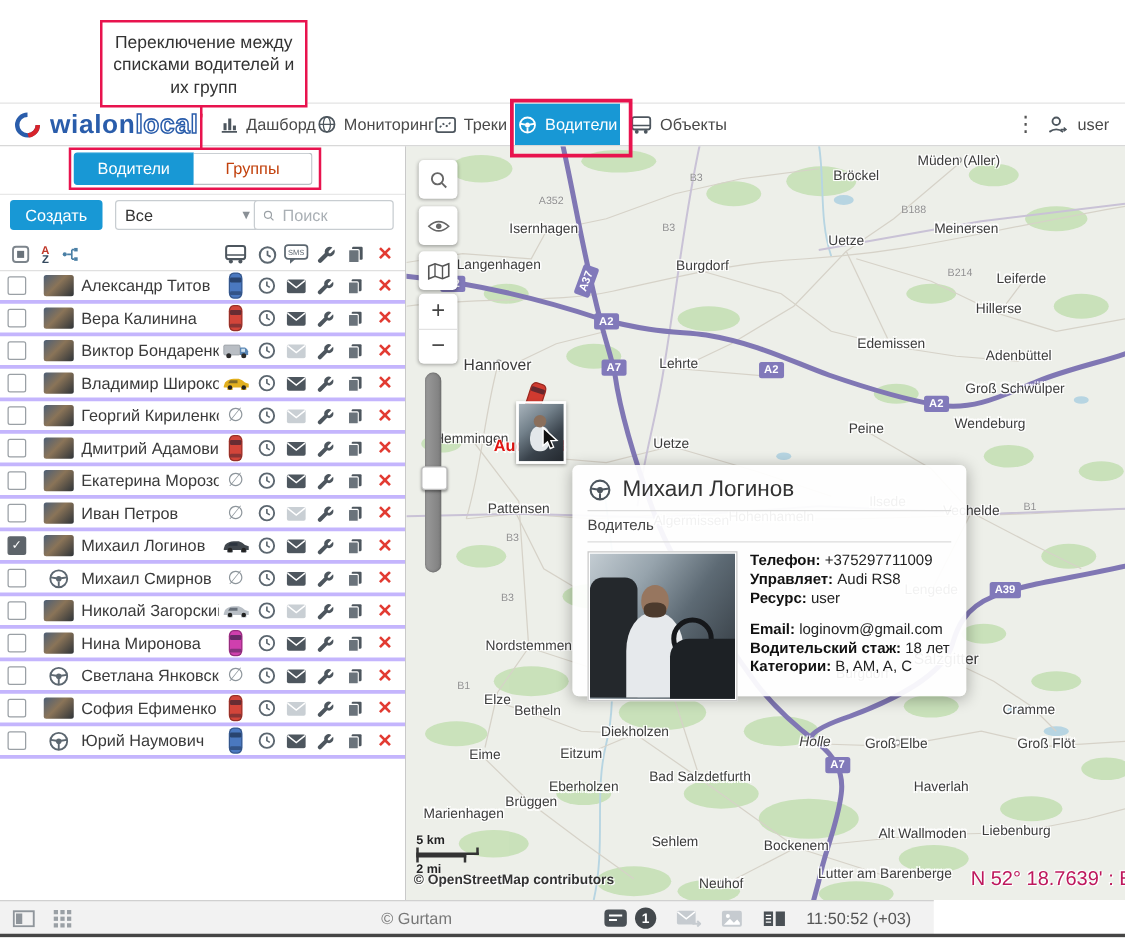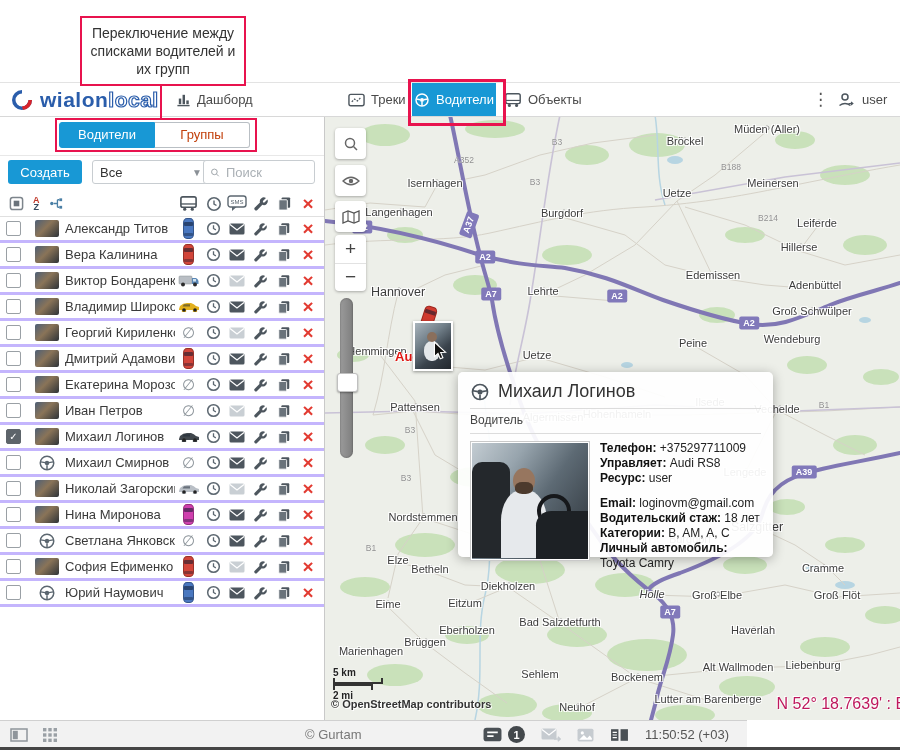--- a/index.html
+++ b/index.html
@@ -157,20 +157,28 @@
 
     <div class="nav-item" style="left:176px">
       <svg width="15" height="15" viewBox="0 0 16 16">
           <path d="M1.5 14.5 L14.5 14.5" stroke="#4d565e" stroke-width="1.5"></path>
           <rect x="3" y="7" width="2.6" height="6" fill="#4d565e"></rect>
           <rect x="7" y="3" width="2.6" height="10" fill="#4d565e"></rect>
           <rect x="11" y="9" width="2.6" height="4" fill="#4d565e"></rect>
         </svg>
       <span>Дашборд</span>
     </div>
+    <div class="nav-item" style="left:254px">
+      <svg width="15" height="15" viewBox="0 0 16 16">
+          <circle cx="8" cy="8" r="6.5" fill="none" stroke="#4d565e" stroke-width="1.5"></circle>
+          <ellipse cx="8" cy="8" rx="3" ry="6.5" fill="none" stroke="#4d565e" stroke-width="1.1"></ellipse>
+          <path d="M1.5 8 L14.5 8" stroke="#4d565e" stroke-width="1.1"></path>
+        </svg>
+      <span>Мониторинг</span>
+    </div>
     <div class="nav-item" style="left:348px">
       <svg width="17" height="14" viewBox="0 0 18 14">
           <rect x="1" y="1" width="16" height="12" rx="2" fill="none" stroke="#4d565e" stroke-width="1.5"></rect>
           <path d="M4 9 L7 6 L10 8 L14 4" fill="none" stroke="#4d565e" stroke-width="1.3" stroke-dasharray="2 1.4"></path>
         </svg>
       <span>Треки</span>
     </div>
     <div class="nav-item nav-drivers">
       <svg width="16" height="16" viewBox="0 0 24 24">
           <circle cx="12" cy="12" r="9" fill="none" stroke="#fff" stroke-width="2.2"></circle>
@@ -1018,21 +1026,21 @@
         <span class="mlb" style="left: 413px; top: 546px;">Alt Wallmoden</span>
         <span class="mlb" style="left: 488px; top: 544px;">Liebenburg</span>
         <span class="mlb" style="left: 215px; top: 553px;">Sehlem</span>
         <span class="mlb" style="left: 312px; top: 556px;">Bockenem</span>
         <span class="mlb" style="left: 383px; top: 578px;">Lutter am Barenberge</span>
         <span class="mlb" style="left: 252px; top: 586px;">Neuhof</span>
         <span class="mlb sm" style="left: 232px; top: 22px;">B3</span>
         <span class="mlb sm" style="left: 210px; top: 62px;">B3</span>
         <span class="mlb sm" style="left: 406px; top: 47px;">B188</span>
         <span class="mlb sm" style="left: 443px; top: 98px;">B214</span>
-        <span class="mlb sm" style="left: 116px; top: 40px; margin-left: 23px;">A352</span>
+        <span class="mlb sm" style="left: 116px; top: 40px;">A352</span>
         <span class="mlb sm" style="left: 499px; top: 285px;">B1</span>
         <span class="mlb sm" style="left: 85px; top: 310px;">B3</span>
         <span class="mlb sm" style="left: 81px; top: 358px;">B3</span>
         <span class="mlb sm" style="left: 46px; top: 428px;">B1</span>
       </div>
     <div id="map-badges">
         <span class="mbadge" style="left: 37px; top: 112px;">A2</span>
         <span class="mbadge" style="left: 144px; top: 110px; transform: translate(-50%, -50%) rotate(-70deg);">A37</span>
         <span class="mbadge" style="left: 160px; top: 142px;">A2</span>
         <span class="mbadge" style="left: 166px; top: 179px;">A7</span>
@@ -1101,21 +1109,20 @@
             <div class="dash"></div>
         </div>
         <div class="pp-info" id="pp-info">
             <div><b>Телефон: </b>+375297711009</div>
             <div><b>Управляет: </b>Audi RS8</div>
             <div><b>Ресурс: </b>user</div>
             <div class="gap"></div>
             <div><b>Email: </b>loginovm@gmail.com</div>
             <div><b>Водительский стаж: </b>18 лет</div>
             <div><b>Категории: </b>B, AM, A, C</div>
-            <div><b>Личный автомобиль: </b>Toyota Camry</div>
           </div>
       </div>
     </div>
 
     <div class="scalebar">
       <span>5 km</span>
       <div class="sc-km"></div>
       <div class="sc-mi"></div>
       <span>2 mi</span>
     </div>

